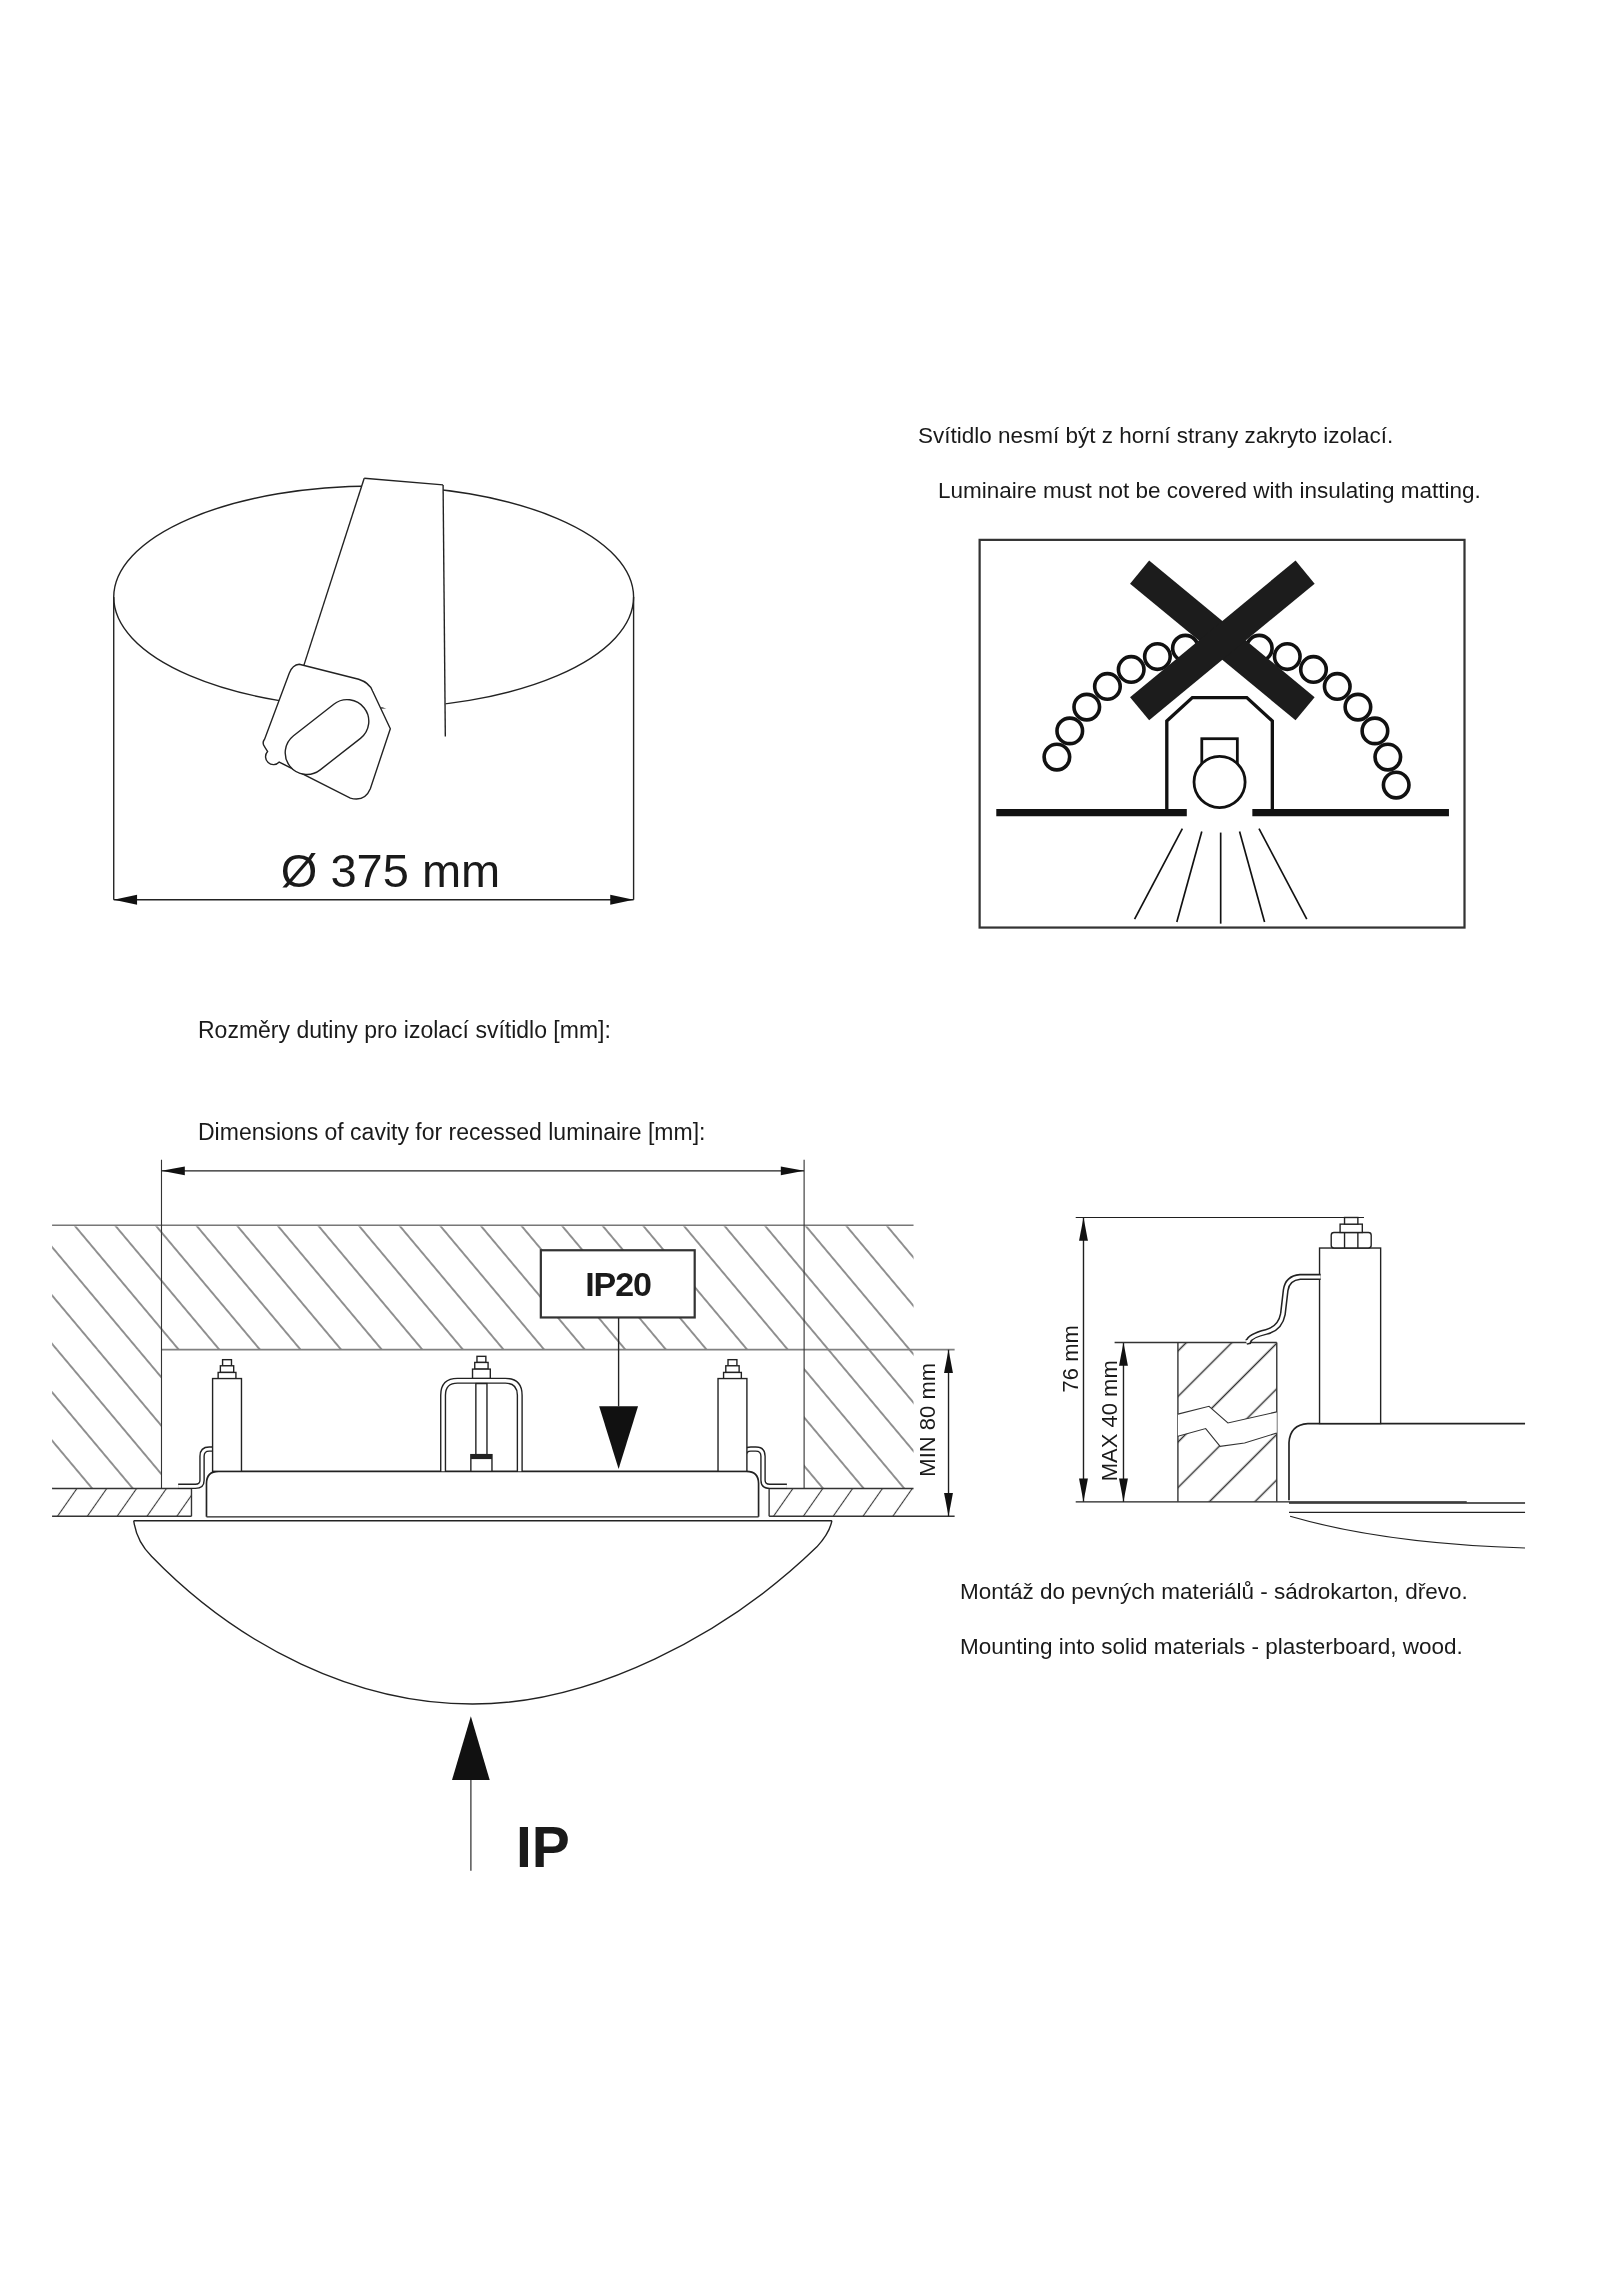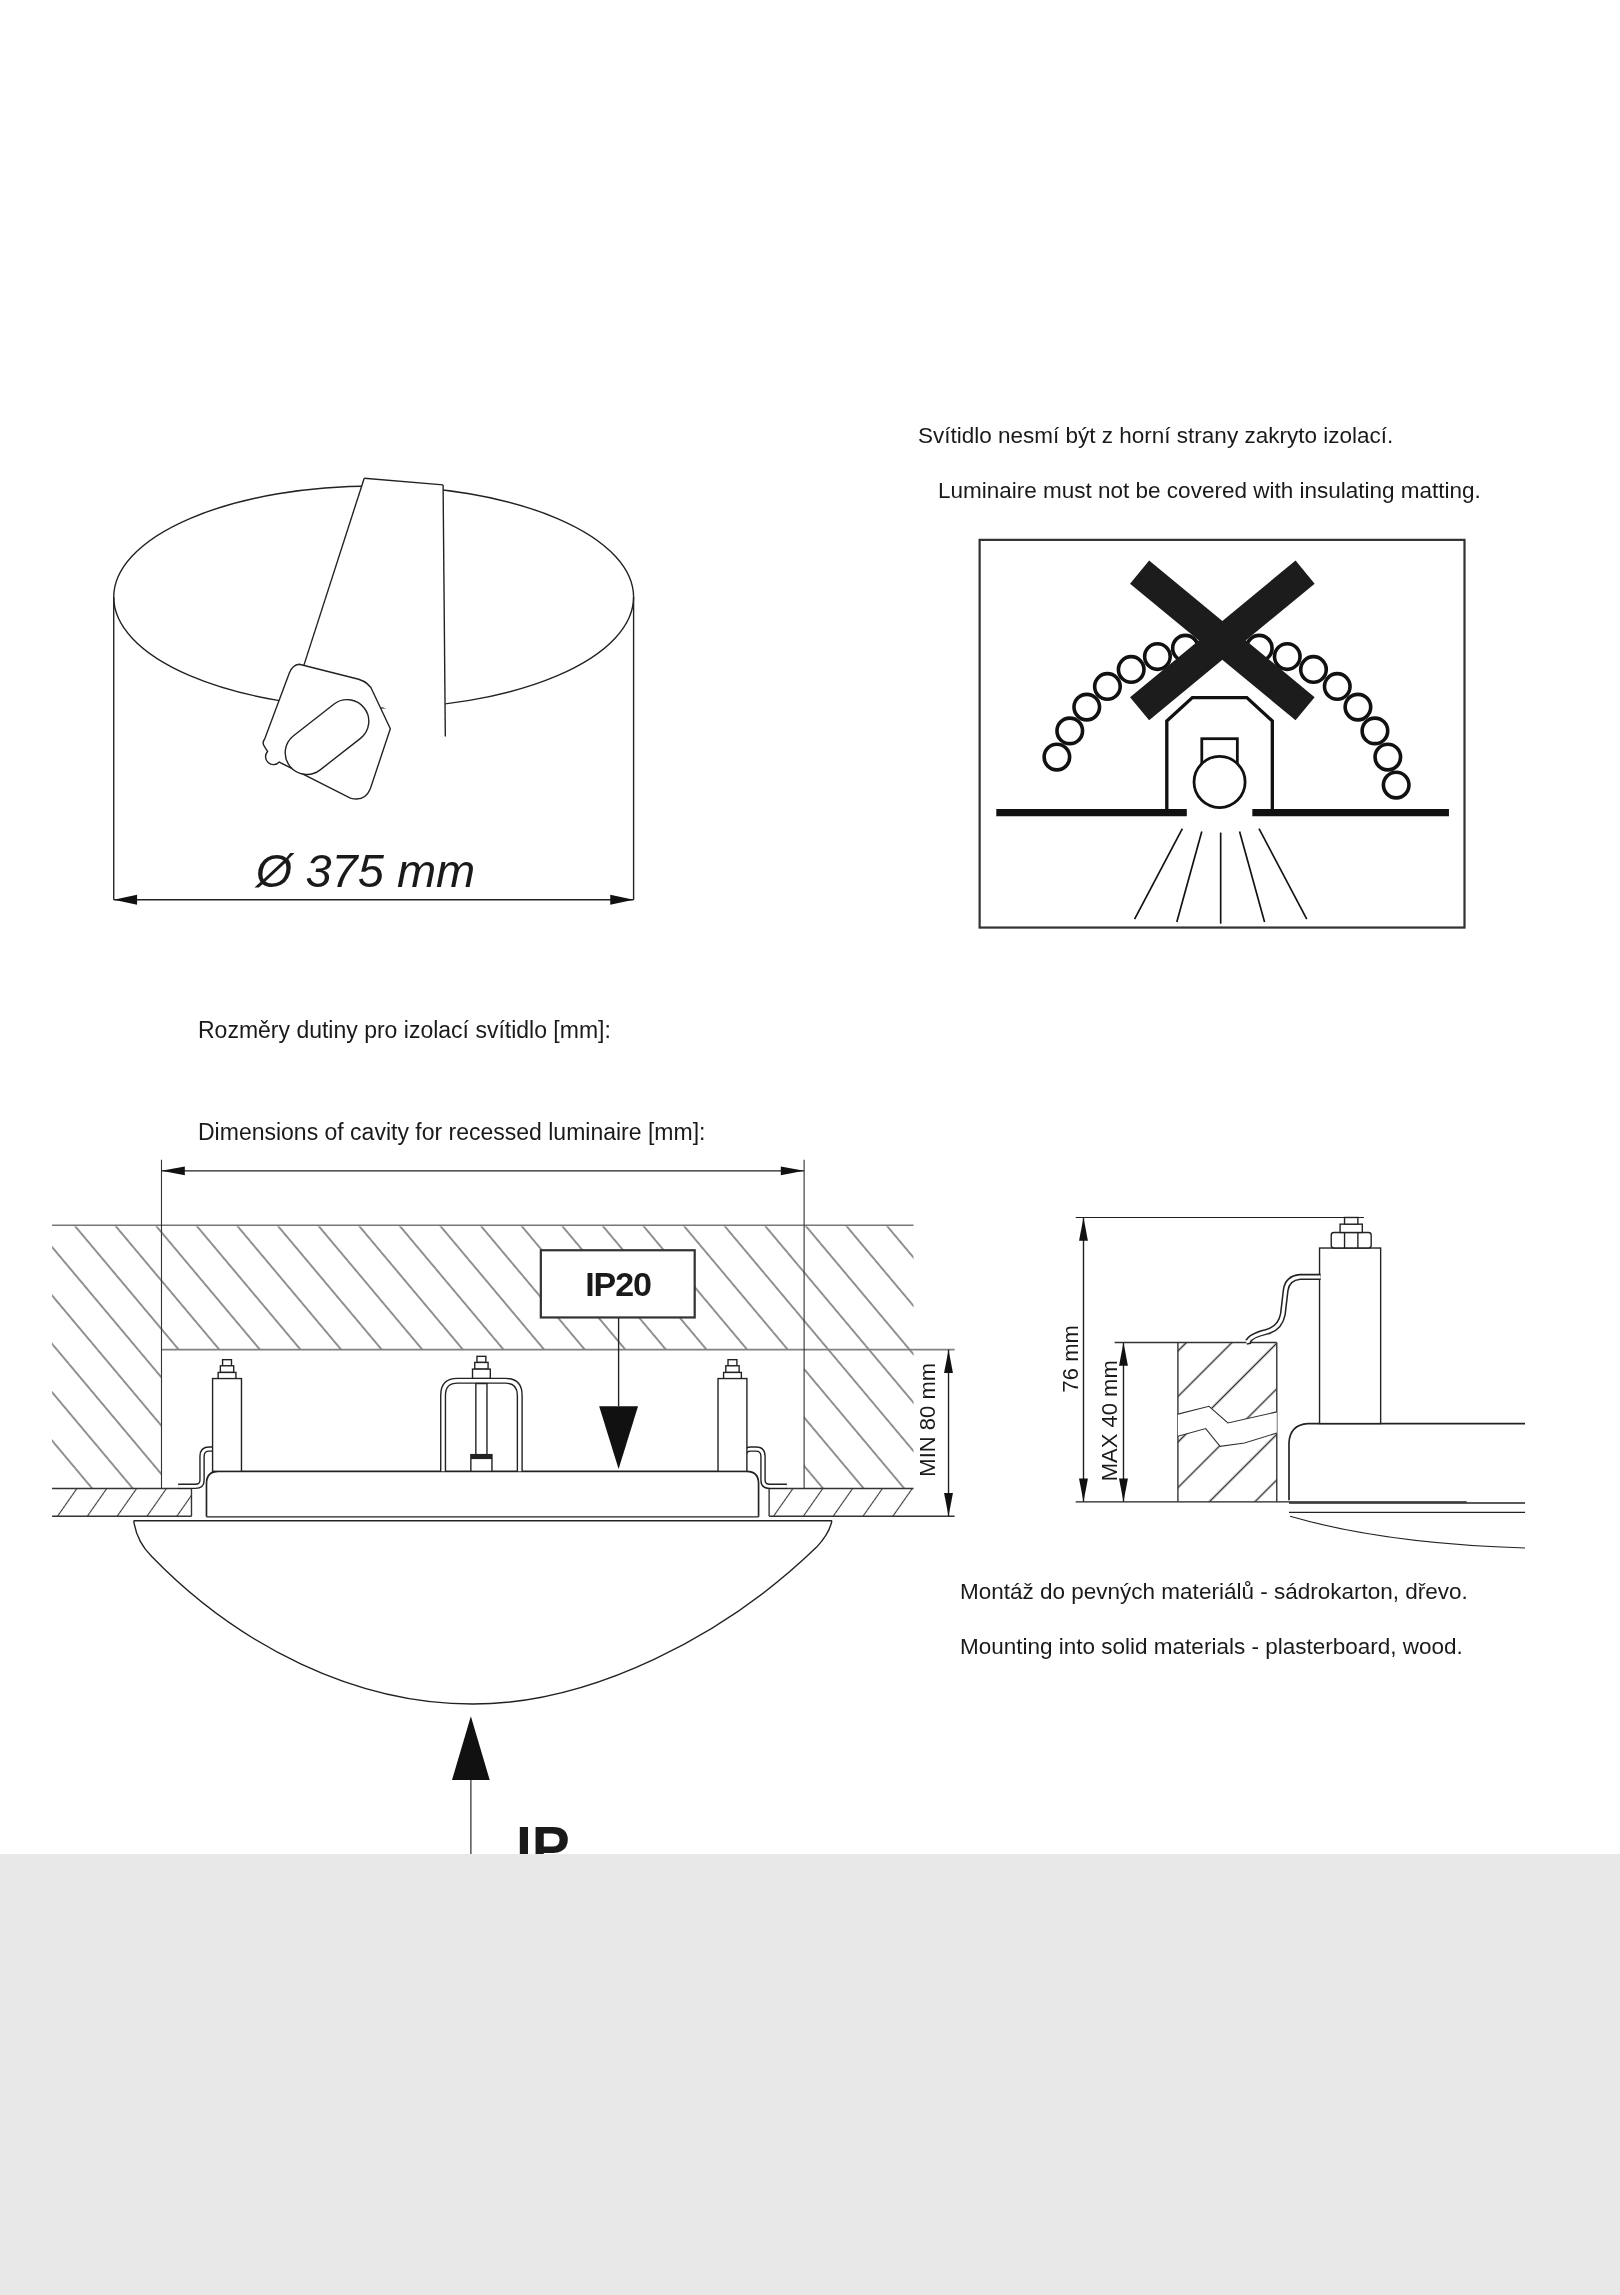--- a/index.html
+++ b/index.html
@@ -1,17 +1,17 @@
 <!DOCTYPE html>
 <html style="font-size:9px"><head>
 <meta charset="utf-8">
 <style>
   html,body{margin:0;padding:0;background:#e8e8e8;}
   .page{
-    position:relative;width:1621px;height:1854px;background:#ffffff;
+    position:relative;width:1621px;height:2295px;background:#ffffff;
     font-family:"Liberation Sans", sans-serif;color:#1a1a1a;overflow:hidden;
   }
   .page svg{position:absolute;left:0;top:0;}
   .txt{position:absolute;white-space:nowrap;color:#1a1a1a;}
   .note{font-size:22.5px;line-height:27px;}
   .heading{font-size:23px;line-height:27px;}
   .dimlabel{font-size:22px;line-height:25.6px;}
   .center{text-align:center;}
   .rot{transform:rotate(-90deg);transform-origin:center center;text-align:center;}
   .dia{font-size:47px;line-height:50px;}
@@ -242,21 +242,21 @@
       <g fill="none">
         <path d="M 2377 2299 L 2340 2299 Q 2317 2301 2314 2323 L 2309 2366 Q 2304 2392 2279 2398 Q 2250 2405 2247 2415 L 2243 2416" stroke="#222" stroke-width="11"></path>
         <path d="M 2377 2299 L 2340 2299 Q 2317 2301 2314 2323 L 2309 2366 Q 2304 2392 2279 2398 Q 2250 2405 2247 2415 L 2243 2416" stroke="#fff" stroke-width="5.5"></path>
       </g>
     </g>
   </svg>
 
   <div class="txt note" style="left:918px;top:422px;">Svítidlo nesmí být z horní strany zakryto izolací.</div>
   <div class="txt note" style="left:938px;top:477px;">Luminaire must not be covered with insulating matting.</div>
 
-  <div class="txt dia center" style="left:199px;top:846px;width:333px;font-style:italic;">Ø 375 mm</div>
+  <div class="txt dia center" style="left:224px;top:846px;width:333px;">Ø 375 mm</div>
 
   <div class="txt heading" style="left:198px;top:1017px;">Rozměry dutiny pro izolací svítidlo [mm]:</div>
   <div class="txt heading" style="left:198px;top:1071px;margin-top:48px;">Dimensions of cavity for recessed luminaire [mm]:</div>
 
 
   <div class="ipbox">IP20</div>
 
   <div class="txt dimlabel rot" style="left:839px;top:1407px;width:178px;">MIN 80 mm</div>
   <div class="txt dimlabel rot" style="left:987px;top:1346px;width:167px;">76 mm</div>
   <div class="txt dimlabel rot" style="left:1021px;top:1408px;width:178px;">MAX 40 mm</div>

